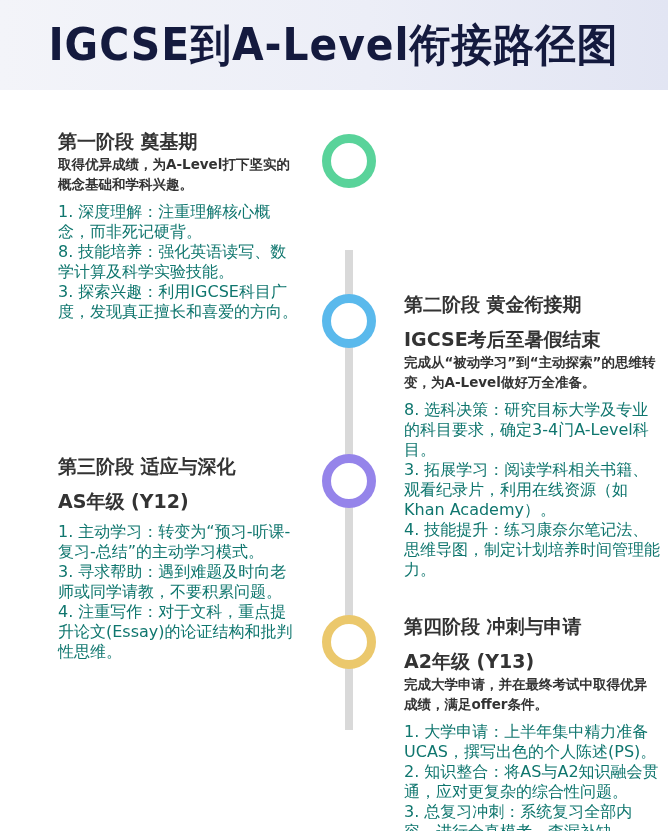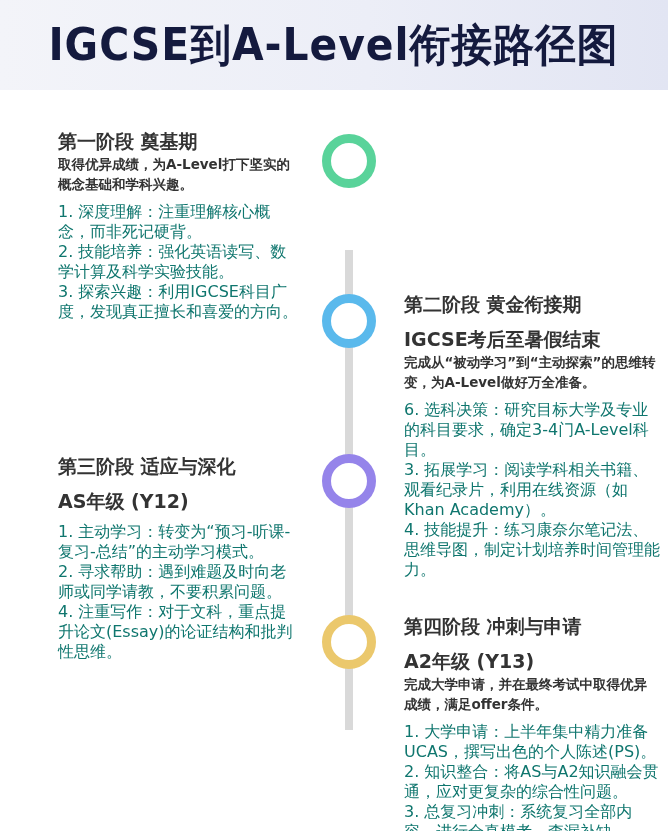--- a/index.html
+++ b/index.html
@@ -70,42 +70,42 @@
     <div class="node" style="left:306px; top:44px; border-color:#59d39a;"></div>
     <div class="node" style="left:306px; top:204px; border-color:#5ab9ec;"></div>
     <div class="node" style="left:306px; top:364px; border-color:#9584ea;"></div>
     <div class="node" style="left:306px; top:525px; border-color:#ebc86c;"></div>
 
     <div class="stage" style="left:42px; top:38px; width:240px;">
       <div class="phase">第一阶段 奠基期</div>
       <div class="desc">取得优异成绩，为A-Level打下坚实的概念基础和学科兴趣。</div>
       <div class="list">
         <div class="item">1. 深度理解：注重理解核心概念，而非死记硬背。</div>
-        <div class="item">2. 技能培养：强化英语读写、数学计算及科学实验技能。</div>
+        <div class="item">8. 技能培养：强化英语读写、数学计算及科学实验技能。</div>
         <div class="item">3. 探索兴趣：利用IGCSE科目广度，发现真正擅长和喜爱的方向。</div>
       </div>
     </div>
 
     <div class="stage" style="left:388px; top:201px; width:256px;">
       <div class="phase">第二阶段 黄金衔接期</div>
       <div class="sub">IGCSE考后至暑假结束</div>
       <div class="desc">完成从“被动学习”到“主动探索”的思维转变，为A-Level做好万全准备。</div>
       <div class="list">
-        <div class="item">6. 选科决策：研究目标大学及专业的科目要求，确定3-4门A-Level科目。</div>
+        <div class="item">8. 选科决策：研究目标大学及专业的科目要求，确定3-4门A-Level科目。</div>
         <div class="item">3. 拓展学习：阅读学科相关书籍、观看纪录片，利用在线资源（如Khan Academy）。</div>
         <div class="item">4. 技能提升：练习康奈尔笔记法、思维导图，制定计划培养时间管理能力。</div>
       </div>
     </div>
 
     <div class="stage" style="left:42px; top:363px; width:240px;">
       <div class="phase">第三阶段 适应与深化</div>
       <div class="sub">AS年级 (Y12)</div>
       <div class="list">
         <div class="item">1. 主动学习：转变为“预习-听课-复习-总结”的主动学习模式。</div>
-        <div class="item">2. 寻求帮助：遇到难题及时向老师或同学请教，不要积累问题。</div>
+        <div class="item">3. 寻求帮助：遇到难题及时向老师或同学请教，不要积累问题。</div>
         <div class="item">4. 注重写作：对于文科，重点提升论文(Essay)的论证结构和批判性思维。</div>
       </div>
     </div>
 
     <div class="stage" style="left:388px; top:523px; width:256px;">
       <div class="phase">第四阶段 冲刺与申请</div>
       <div class="sub">A2年级 (Y13)</div>
       <div class="desc">完成大学申请，并在最终考试中取得优异成绩，满足offer条件。</div>
       <div class="list">
         <div class="item">1. 大学申请：上半年集中精力准备UCAS，撰写出色的个人陈述(PS)。</div>

